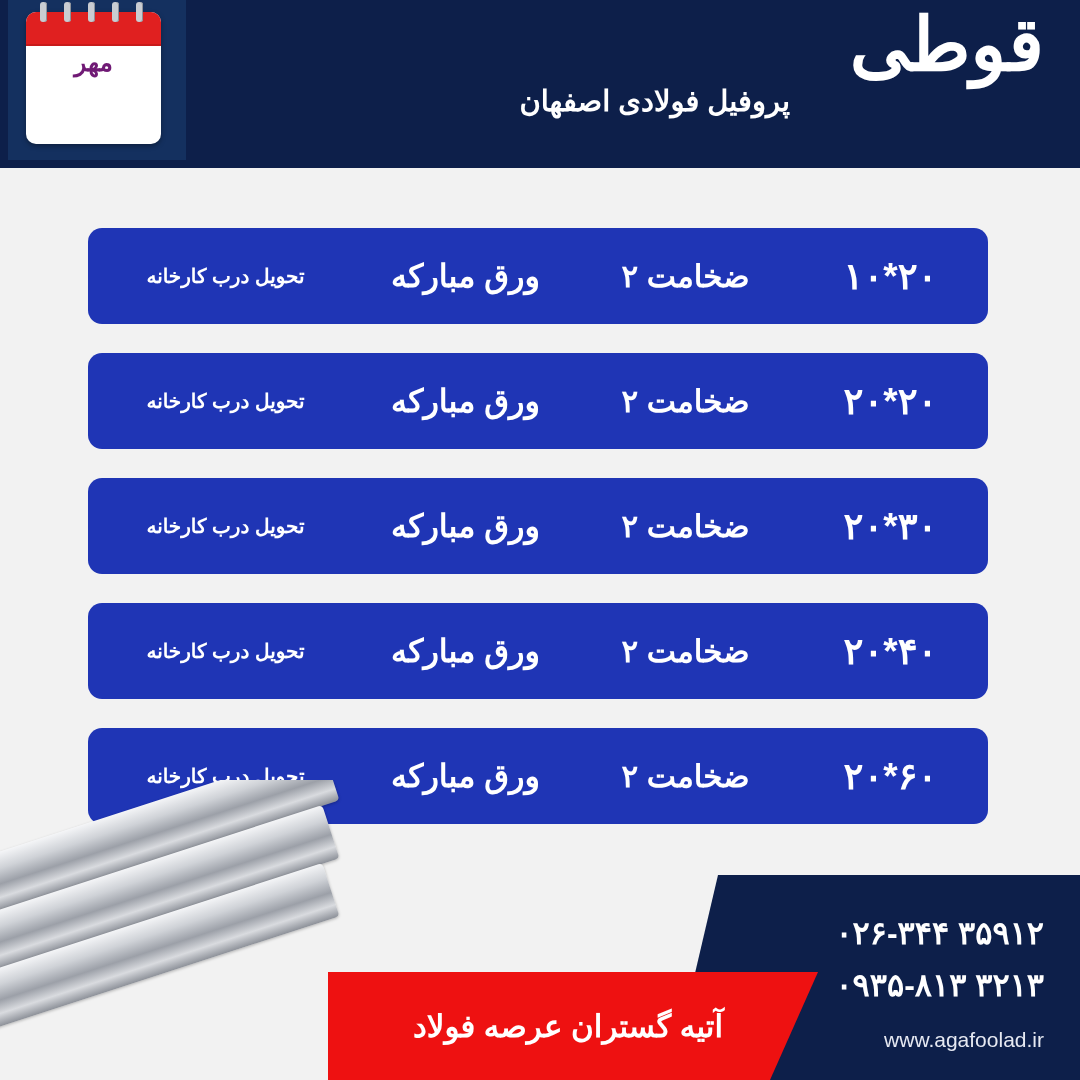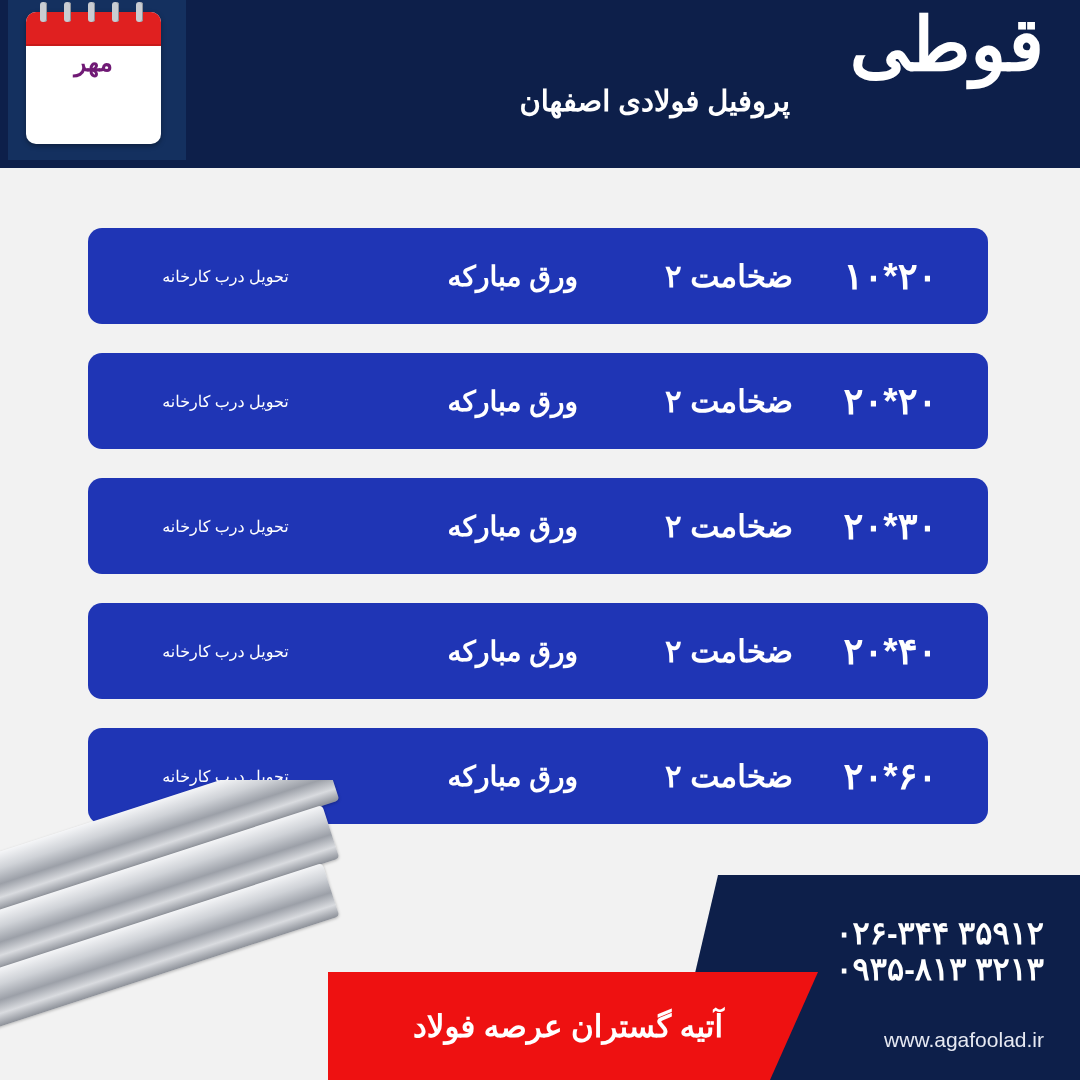--- a/index.html
+++ b/index.html
@@ -128,34 +128,35 @@
   .cell-size {
     width: 195px;
     text-align: center;
     font-size: 37px;
     font-weight: bold;
     direction: ltr;
     unicode-bidi: plaintext;
   }
   .cell-thick {
     width: 215px;
-    text-align: right;
+    text-align: center;
     font-size: 31px;
     font-weight: bold;
   }
   .cell-sheet {
     width: 225px;
-    font-size: 28px;
+    text-align: center;
+    font-size: 32px;
     font-weight: bold;
   }
   .cell-delivery {
     flex: 1;
     text-align: center;
-    font-size: 16px;
-    font-weight: normal;
+    font-size: 20px;
+    font-weight: bold;
     padding-left: 10px;
   }
 
   
   .pipes {
     position: absolute;
     left: -20px;
     bottom: 0;
     width: 430px;
     height: 300px;
@@ -199,21 +200,21 @@
     position: absolute;
     right: 36px;
     color: #ffffff;
     font-weight: bold;
     font-size: 32px;
     direction: ltr;
     unicode-bidi: plaintext;
     white-space: nowrap;
   }
   .phone1 { bottom: 128px; }
-  .phone2 { bottom: 92px; }
+  .phone2 { bottom: 76px; }
   .website {
     position: absolute;
     right: 36px;
     bottom: 28px;
     color: #e6e9f2;
     font-size: 21px;
     direction: ltr;
     unicode-bidi: plaintext;
   }
 

